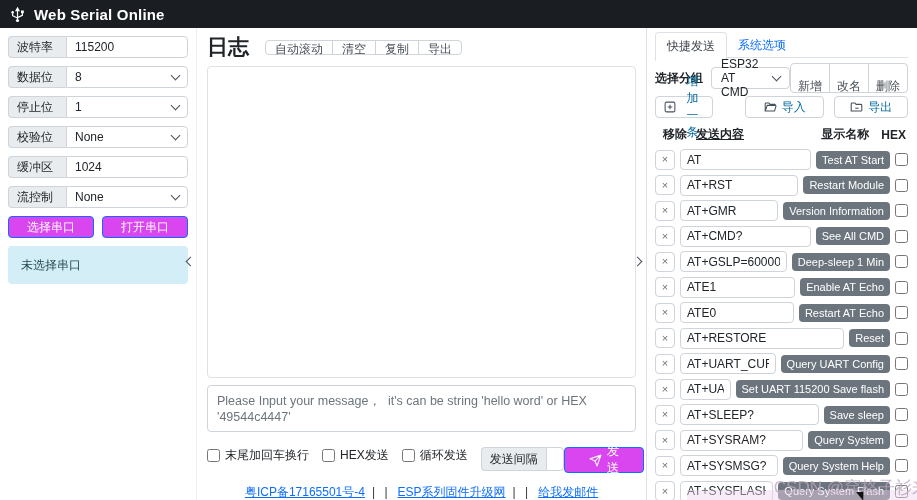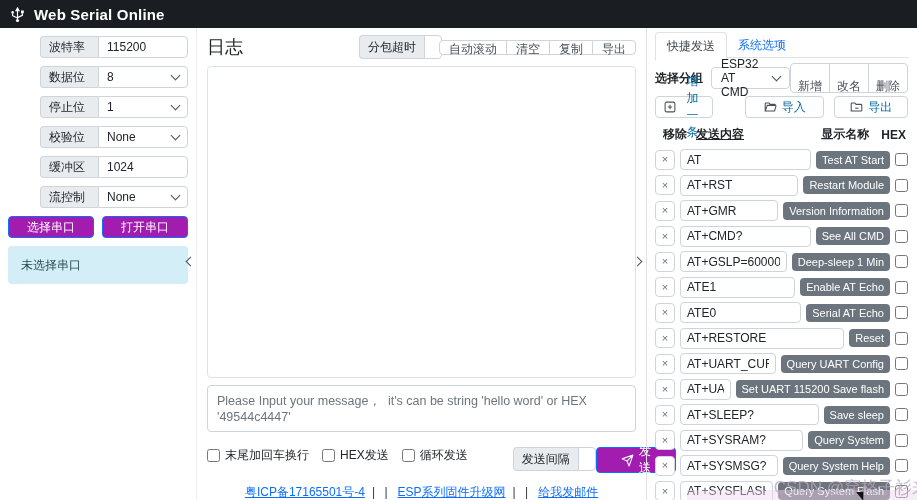--- a/index.html
+++ b/index.html
@@ -13,45 +13,45 @@
 
   
   .main { display:flex; height:472px; position:relative; }
   .sidebar { width:196px; padding:8px; flex:0 0 196px; }
   .middle { flex:1; border-left:1px solid #eceef0; padding:6px 10px 0 10px; min-width:0; }
   .rightpanel { width:271px; flex:0 0 271px; border-left:1px solid #dee2e6; padding:4px 9px 0 8px; }
 
   
   .igroup { display:flex; height:22px; }
   .ilabel { background:#e9ecef; border:1px solid #ced4da; border-right:0; border-radius:4px 0 0 4px;
-    display:flex; align-items:center; padding:0 8px; white-space:nowrap;margin-left:32px; }
+    display:flex; align-items:center; padding:0 8px; white-space:nowrap; }
   .ictrl { background:#fff; border:1px solid #ced4da; border-radius:0 4px 4px 0; flex:1;
     display:flex; align-items:center; padding:0 8px; min-width:0; color:#212529; }
   .ictrl input { border:0; outline:0; width:100%; font:inherit; color:#212529; background:transparent; }
   .chev { width:7px; height:7px; border-right:1.6px solid #49505a; border-bottom:1.6px solid #49505a;
     transform:rotate(45deg); margin-left:auto; margin-top:-3px; flex:0 0 7px; }
 
   
   .field { margin-bottom:8px; }
   .field .ilabel { width:58px; }
   .sbtns { display:flex; gap:8px; margin-top:0; }
-  .btn-primary { background:#a21caf; color:#fff; border:1px solid #0d6efd; border-radius:4px;
+  .btn-primary { background:#d946ef; color:#fff; border:1px solid #0d6efd; border-radius:4px;
     height:22px; font-size:12px; cursor:pointer; display:flex; align-items:center; justify-content:center; gap:5px; }
   .sbtns .btn-primary { flex:1; }
   .alert-info { margin-top:8px; background:#d3eef7; color:#264a53; border-radius:4px;
     padding:12px 13px; height:38px; display:flex; align-items:center; }
 
   .collapse-handle { position:absolute; top:222px; width:14px; height:22px; display:flex;
     align-items:center; justify-content:center; cursor:pointer; }
   .chl { width:7px;height:7px;border-left:1.6px solid #49505a;border-bottom:1.6px solid #49505a;transform:rotate(45deg); }
   .chr { width:7px;height:7px;border-right:1.6px solid #49505a;border-top:1.6px solid #49505a;transform:rotate(45deg); }
 
   
   .loghead { display:flex; align-items:center; height:26px; margin-bottom:6px; }
-  .logtitle { font-size:18px; font-weight:normal; }
+  .logtitle { font-size:21px; font-weight:bold; }
   .loghead .grp { margin-left:auto; }
   .loghead .igroup { height:24px; }
   .gap { width:8px; flex:0 0 8px; }
   .btngroup { display:flex; }
   .btngroup button { background:#fff; border:1px solid #ced4da; color:#49505a; font:inherit;
     padding:0 9px; height:15px; margin-left:-1px; cursor:pointer; white-space:nowrap; }
   .btngroup button:first-child { border-radius:4px 0 0 4px; margin-left:0; }
   .btngroup button:last-child { border-radius:0 4px 4px 0; }
   .logbox { border:1px solid #dee2e6; border-radius:4px; height:312px; background:#fff; }
   .msgbox { margin-top:7px; border:1px solid #ced4da; border-radius:4px; width:100%; height:47px;
@@ -193,26 +193,20 @@
     <span class="collapse-handle" style="left:183px;">
         <span class="chl"></span>
       </span>
     <span class="collapse-handle" style="left:630px;">
         <span class="chr"></span>
       </span>
 
     <div class="middle">
       <div class="loghead">
         <span class="logtitle">日志</span>
-        <div class="grp igroup" style="width:96px;">
-          <span class="ilabel">分包超时</span>
-          <span class="ictrl">
-              <input value="100" style="">
-            </span>
-        </div>
         <span class="gap"></span>
         <span class="gap"></span>
         <div class="btngroup">
           <button>自动滚动</button>
           <button>清空</button>
           <button>复制</button>
           <button>导出</button>
         </div>
       </div>
 
@@ -362,21 +356,21 @@
     <input class="qcmd" value="ATE1" style="">
     <button class="qbadge">Enable AT Echo</button>
     <input type="checkbox" class="qhex" style="">
   </div>
 
   <div class="qrow">
     <button class="qdel">
               <span>×</span>
             </button>
     <input class="qcmd" value="ATE0" style="">
-    <button class="qbadge">Serial AT Echo</button>
+    <button class="qbadge">Restart AT Echo</button>
     <input type="checkbox" class="qhex" style="">
   </div>
 
   <div class="qrow">
     <button class="qdel">
               <span>×</span>
             </button>
     <input class="qcmd" value="AT+RESTORE" style="">
     <button class="qbadge">Reset</button>
     <input type="checkbox" class="qhex" style="">

